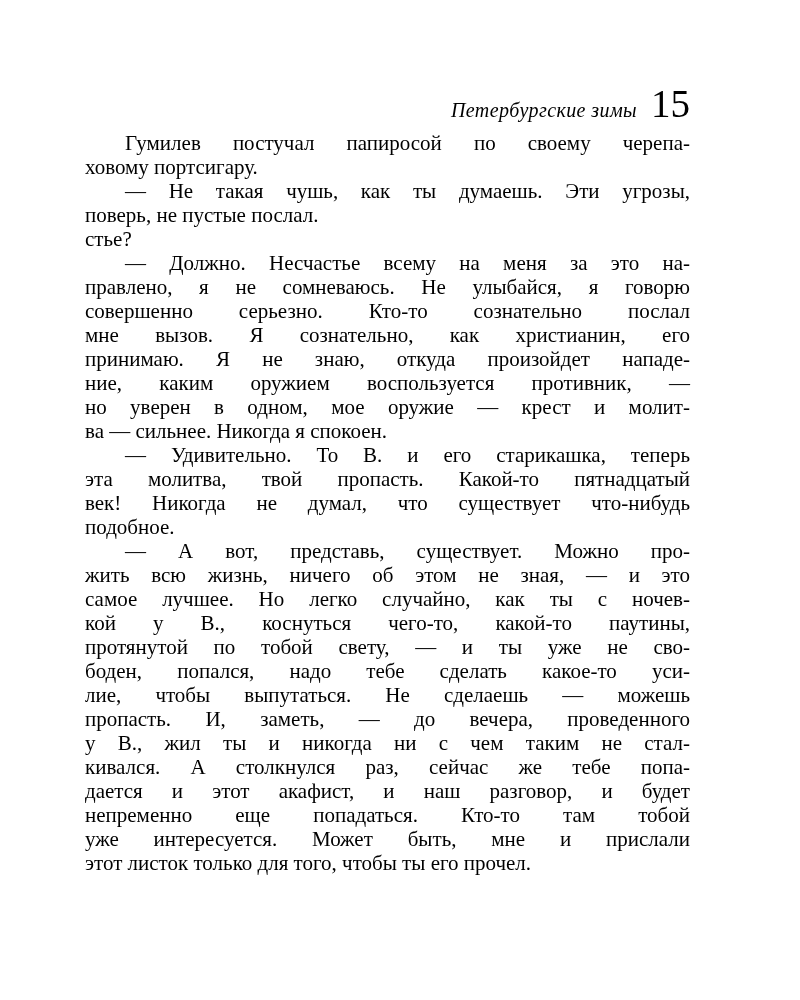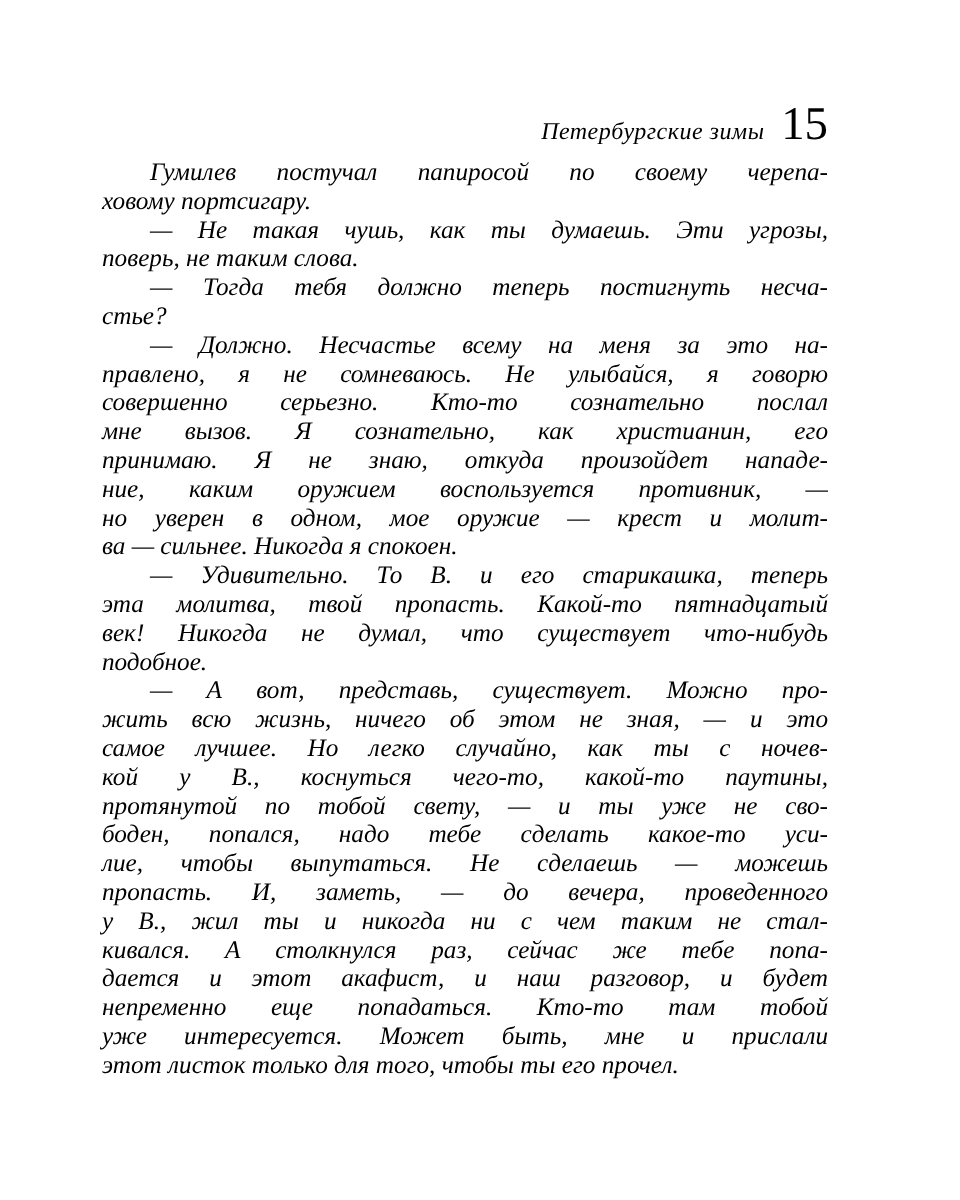--- a/index.html
+++ b/index.html
@@ -28,21 +28,21 @@
   }
   .running-title {
     font-style: italic;
     font-size: 20px;
     letter-spacing: 0.4px;
   }
   .page-number {
     font-size: 39px;
     line-height: 1;
   }
-  .text-block { width: 605px; font-style: italic; }
+  .text-block { width: 605px; }
   .paragraph { margin: 0; }
   .line {
     font-size: 21px;
     line-height: 24px;
     text-align: justify;
     text-align-last: justify;
     white-space: normal;
   }
   .line.first { text-indent: 40px; }
   .line.last { text-align-last: left; }
@@ -55,24 +55,23 @@
     <span class="running-title">Петербургские зимы</span>
     <span class="page-number">15</span>
   </div>
   <div class="text-block">
       <div class="paragraph">
         <div class="line first">Гумилев постучал папиросой по своему черепа-</div>
         <div class="line last">ховому портсигару.</div>
       </div>
       <div class="paragraph">
         <div class="line first">— Не такая чушь, как ты думаешь. Эти угрозы,</div>
-        <div class="line last">поверь, не таким слова.</div>
+        <div class="line last">поверь, не пустые послал.</div>
       </div>
       <div class="paragraph">
-        <div class="line first">— Тогда тебя должно теперь постигнуть несча-</div>
         <div class="line last">стье?</div>
       </div>
       <div class="paragraph">
         <div class="line first">— Должно. Несчастье всему на меня за это на-</div>
         <div class="line">правлено, я не сомневаюсь. Не улыбайся, я говорю</div>
         <div class="line">совершенно серьезно. Кто-то сознательно послал</div>
         <div class="line">мне вызов. Я сознательно, как христианин, его</div>
         <div class="line">принимаю. Я не знаю, откуда произойдет нападе-</div>
         <div class="line">ние, каким оружием воспользуется противник, —</div>
         <div class="line">но уверен в одном, мое оружие — крест и молит-</div>

